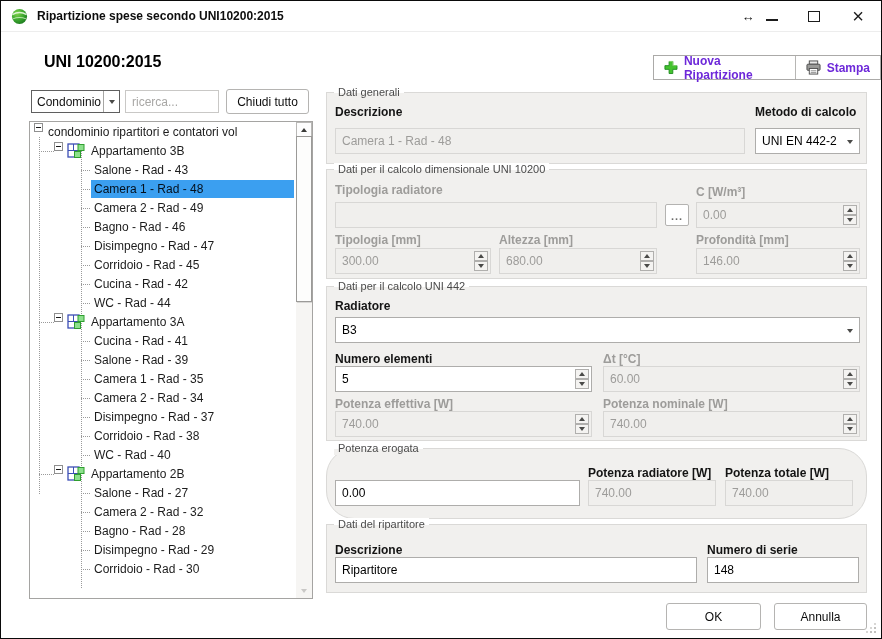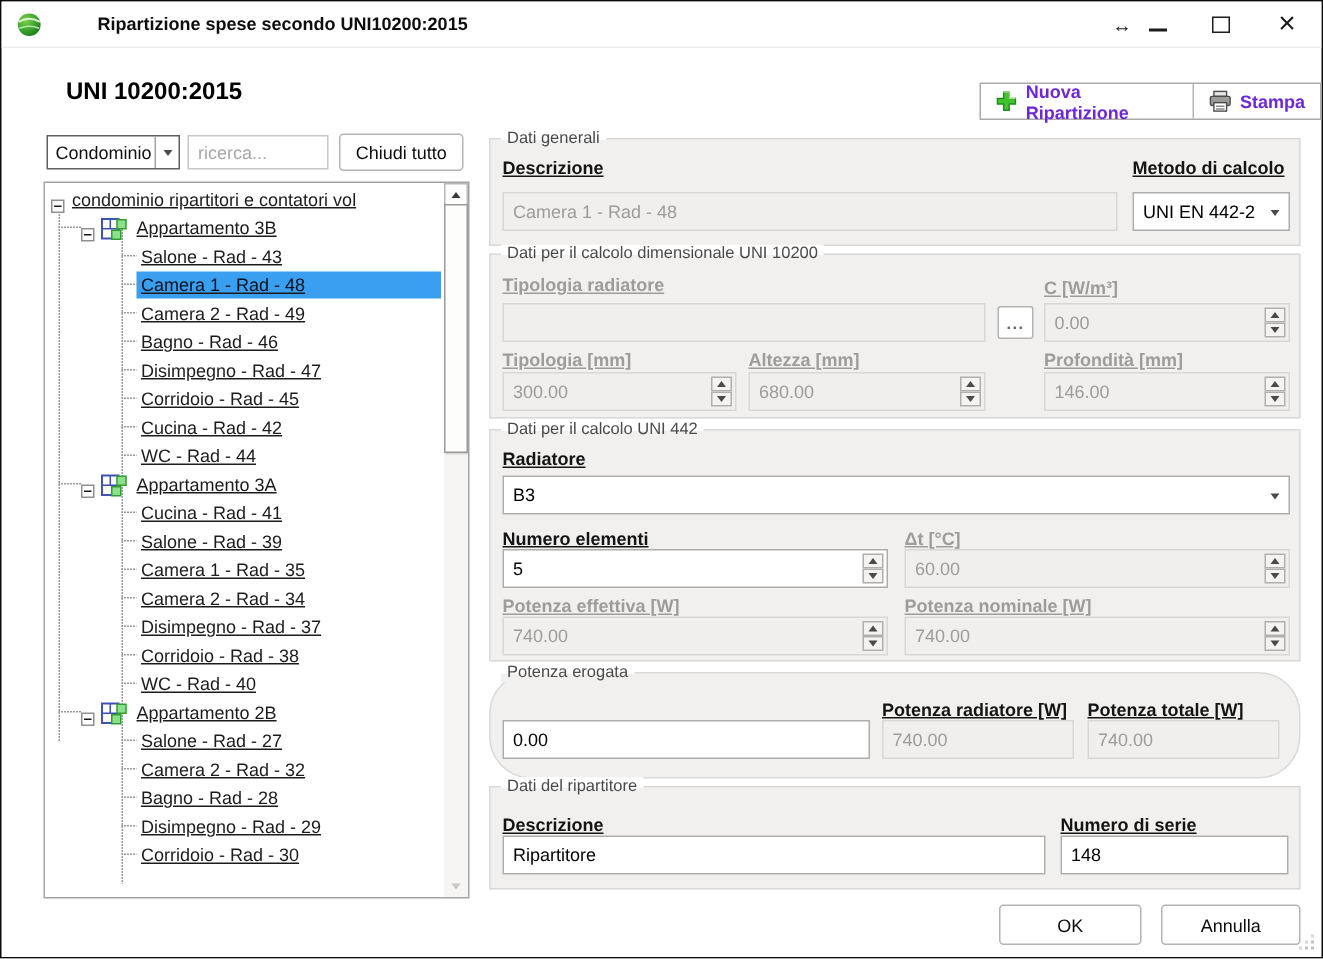--- a/index.html
+++ b/index.html
@@ -3,21 +3,21 @@
 <meta charset="utf-8">
 <style>
   html,body{margin:0;padding:0;background:#cfcfcf;}
   *{box-sizing:border-box;}
   .window{
     position:relative;width:882px;height:639px;background:#ffffff;
     border:1px solid #0a0a0a;overflow:hidden;
     font-family:"Liberation Sans","DejaVu Sans",sans-serif;color:#111;
   }
   
-  .titlebar{position:absolute;left:0;top:0;width:100%;height:31px;display:flex;align-items:center;border-bottom:1px solid #ededed;background:#fff;gap:28px;}
+  .titlebar{position:absolute;left:0;top:0;width:100%;height:31px;display:flex;align-items:center;border-bottom:1px solid #ededed;background:#fff;}
   .logo{margin-left:10px;width:17px;height:17px;flex:none;}
   .wtitle{margin-left:9px;font-size:12px;font-weight:600;color:#0d0d0d;white-space:nowrap;}
   .wbtns{margin-left:auto;display:flex;align-items:center;margin-right:14px;}
   .wb{display:inline-flex;align-items:center;justify-content:center;width:18px;height:22px;color:#1a1a1a;}
   .wb-resize{font-size:13px;font-weight:bold;}
   .wb-min{margin-left:6px;}
   .wb-min i{width:12px;height:2px;background:#1c1c1c;margin-top:7px;}
   .wb-max{margin-left:24px;}
   .wb-max i{width:12px;height:11px;border:1px solid #1c1c1c;background:#fff;}
   .wb-close{margin-left:26px;font-size:20px;font-weight:400;line-height:18px;}
@@ -30,21 +30,21 @@
   .cmb-top{position:absolute;left:30px;top:89px;width:89px;height:23px;border:1px solid #5f5f5f;background:#fff;display:flex;align-items:center;font-size:12px;}
   .cmb-top .val{padding-left:5px;flex:1;overflow:hidden;white-space:nowrap;}
   .cmb-top .arrbox{flex:none;width:16px;height:100%;border-left:1px solid #a7a6a4;display:flex;align-items:center;justify-content:center;}
   .search{position:absolute;left:124px;top:89px;width:94px;height:23px;border:1px solid #c9c8c6;padding:0 6px;font-size:12px;color:#333;font-family:inherit;outline:none;background:#fff;}
   .search::placeholder{color:#a8a7a5;}
   .btn{background:#fff;border:1px solid #b5b4b2;border-radius:3px;font-size:12px;color:#0d0d0d;display:flex;align-items:center;justify-content:center;font-family:inherit;cursor:default;}
   .chiudi{position:absolute;left:225px;top:88px;width:83px;height:25px;}
   
   .tree{position:absolute;left:28px;top:120px;width:284px;height:478px;border:1px solid #a5a4a2;background:#fff;overflow:hidden;}
   .rows{position:absolute;left:0;top:1px;right:16px;bottom:1px;overflow:hidden;}
-  .trow{display:flex;align-items:flex-end;height:19px;position:relative;font-size:12px;color:#1c1c1c;white-space:nowrap;text-decoration:underline;}
+  .trow{display:flex;align-items:flex-start;height:19px;position:relative;font-size:12px;color:#1c1c1c;white-space:nowrap;}
   .trow.lvl0{padding-left:4px;}
   .trow.lvl1{padding-left:24px;}
   .trow.lvl2{padding-left:61px;}
   .expander{width:9px;height:9px;border:1px solid #8f8f8f;background:#fff;position:relative;flex:none;}
   .expander::after{content:"";position:absolute;left:1px;right:1px;top:3px;height:1px;background:#1a1a1a;}
   .apt-ico{width:18px;height:17px;margin:0 3px 0 4px;flex:none;}
   .tlabel{padding:2px 3px;}
   .trow.lvl0 .tlabel{padding-left:5px;}
   .trow.selected .tlabel{background:var(--sel,#3b9ff0);color:#05101c;flex:1;margin-right:2px;}
   .trow.lvl1::before{content:"";position:absolute;left:9px;top:9px;width:15px;height:1px;
@@ -58,21 +58,21 @@
   .sbar{position:absolute;top:0;right:0;bottom:0;width:16px;background:#f6f5f3;}
   .sb-up{position:absolute;top:0;left:0;right:0;height:15px;background:#fdfdfd;border:1px solid #b9b8b6;display:flex;align-items:center;justify-content:center;}
   .sb-thumb{position:absolute;top:14px;left:0;right:0;height:166px;background:#fdfdfc;border:1px solid #9b9a98;box-shadow:1px 1px 0 #d8d7d5;}
   .sb-dn{position:absolute;bottom:0;left:0;right:0;height:15px;display:flex;align-items:center;justify-content:center;}
   
   .grp{position:absolute;left:325px;width:541px;border:1px solid #dad9d7;background:#f1f0ee;}
   #g1{top:91px;height:72px;} #g2{top:168px;height:110px;} #g3{top:285px;height:155px;}
   #g4{top:447px;height:71px;border-radius:28px;} #g5{top:523px;height:69px;}
   .gtitle{position:absolute;top:-7px;left:7px;font-size:11px;line-height:13px;color:#4a4a4a;padding:0 4px;
      background:linear-gradient(#ffffff 54%,#f1f0ee 54%);white-space:nowrap;}
-  .flbl{position:absolute;font-size:12px;font-weight:bold;color:#141414;white-space:nowrap;text-decoration:underline;}
+  .flbl{position:absolute;font-size:12px;font-weight:bold;color:#141414;white-space:nowrap;}
   .flbl.dis{color:#9d9c9a;}
   .ctl{position:absolute;height:26px;font-size:12px;display:flex;align-items:center;background:#fff;border:1px solid #aeadab;color:#000;}
   .ctl .val{padding:0 6px;white-space:nowrap;overflow:hidden;flex:1;}
   .ctl.dis{background:#f0efed;border-color:#d8d7d5;color:#9d9c9a;}
   
   .spn .val{padding-right:20px;}
   .spn-btns{position:absolute;top:1px;right:1px;bottom:1px;width:16px;display:flex;flex-direction:column;justify-content:space-between;padding:1px;}
   .sbn{height:10px;border:1px solid #b0afad;background:#f4f3f1;display:flex;align-items:center;justify-content:center;}
   .tu{width:0;height:0;border-left:3px solid transparent;border-right:3px solid transparent;border-bottom:4px solid #4a4a48;}
   .td{width:0;height:0;border-left:3px solid transparent;border-right:3px solid transparent;border-top:4px solid #4a4a48;}

